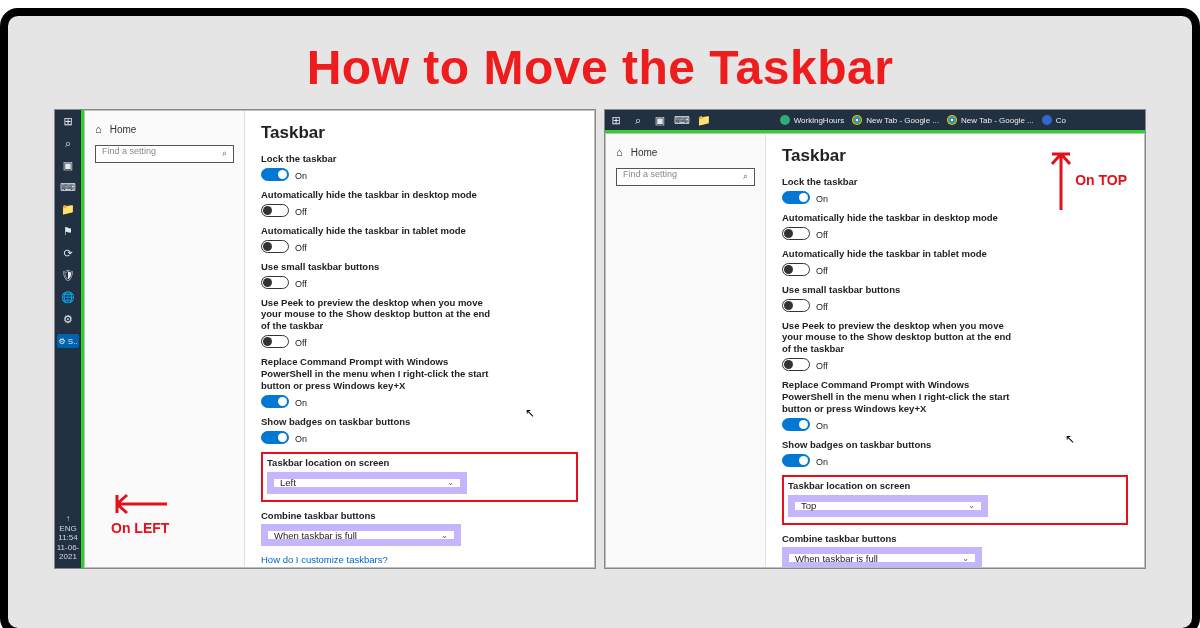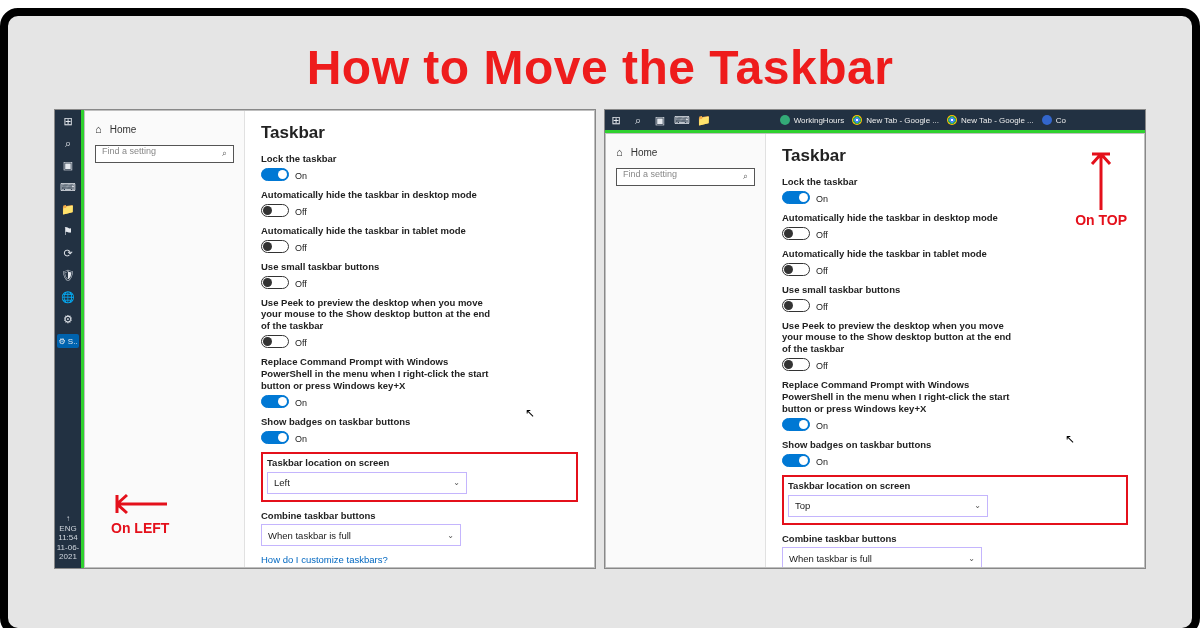--- a/index.html
+++ b/index.html
@@ -36,27 +36,27 @@
 .srow { margin-bottom: 8px; }
 .slabel { font-size: 9.5px; color: #222; margin-bottom: 3px; line-height: 1.25; font-weight: bold; }
 .toggle { display: flex; align-items: flex-end; gap: 6px; }
 .tg { width: 28px; height: 13px; border-radius: 7px; border: 1px solid #333; position: relative; flex-shrink: 0; }
 .tg.on { background: #0078d4; border-color: #0078d4; }
 .tg .knob { position: absolute; width: 9px; height: 9px; border-radius: 50%; top: 1px; background: #333; }
 .tg.on .knob { right: 1px; background: #fff; }
 .tg.off .knob { left: 1px; }
 .tstate { font-size: 9px; }
 .boxed { border: 2px solid #e4101b; padding: 3px 4px 6px 4px; }
-.sdrop { width: 200px; height: 22px; border: 1px solid #c4b5fd; background: #fff; display: flex; align-items: center; justify-content: space-between; padding: 0 6px; font-size: 9.5px; margin-top: 3px; }
+.sdrop { width: 200px; height: 22px; border: 7px solid #c4b5fd; background: #fff; display: flex; align-items: center; justify-content: space-between; padding: 0 6px; font-size: 9.5px; margin-top: 3px; }
 .sdrop .chev { font-size: 8px; color: #555; }
 .slink { color: #0067c0; font-size: 9.5px; margin-top: 6px; }
 .cursor { position: absolute; font-size: 12px; color: #000; }
 
 
-.arrow-wrap { position: absolute; display: flex; flex-direction: column; align-items: center; }
+.arrow-wrap { position: absolute; display: flex; flex-direction: row; align-items: center; }
 .arrow-left { left: 56px; top: 380px; flex-direction: column; gap: 2px; }
 .arrow-top { right: 18px; top: 38px; }
 .arrow-svg { stroke: #e4101b; stroke-width: 3; fill: none; }
 .alabel { color: #e4101b; font-weight: 700; font-size: 14px; }
 </style>
 </head>
 <body>
 
 <div class="frame">
   <div class="hdr">How to Move the Taskbar</div>

